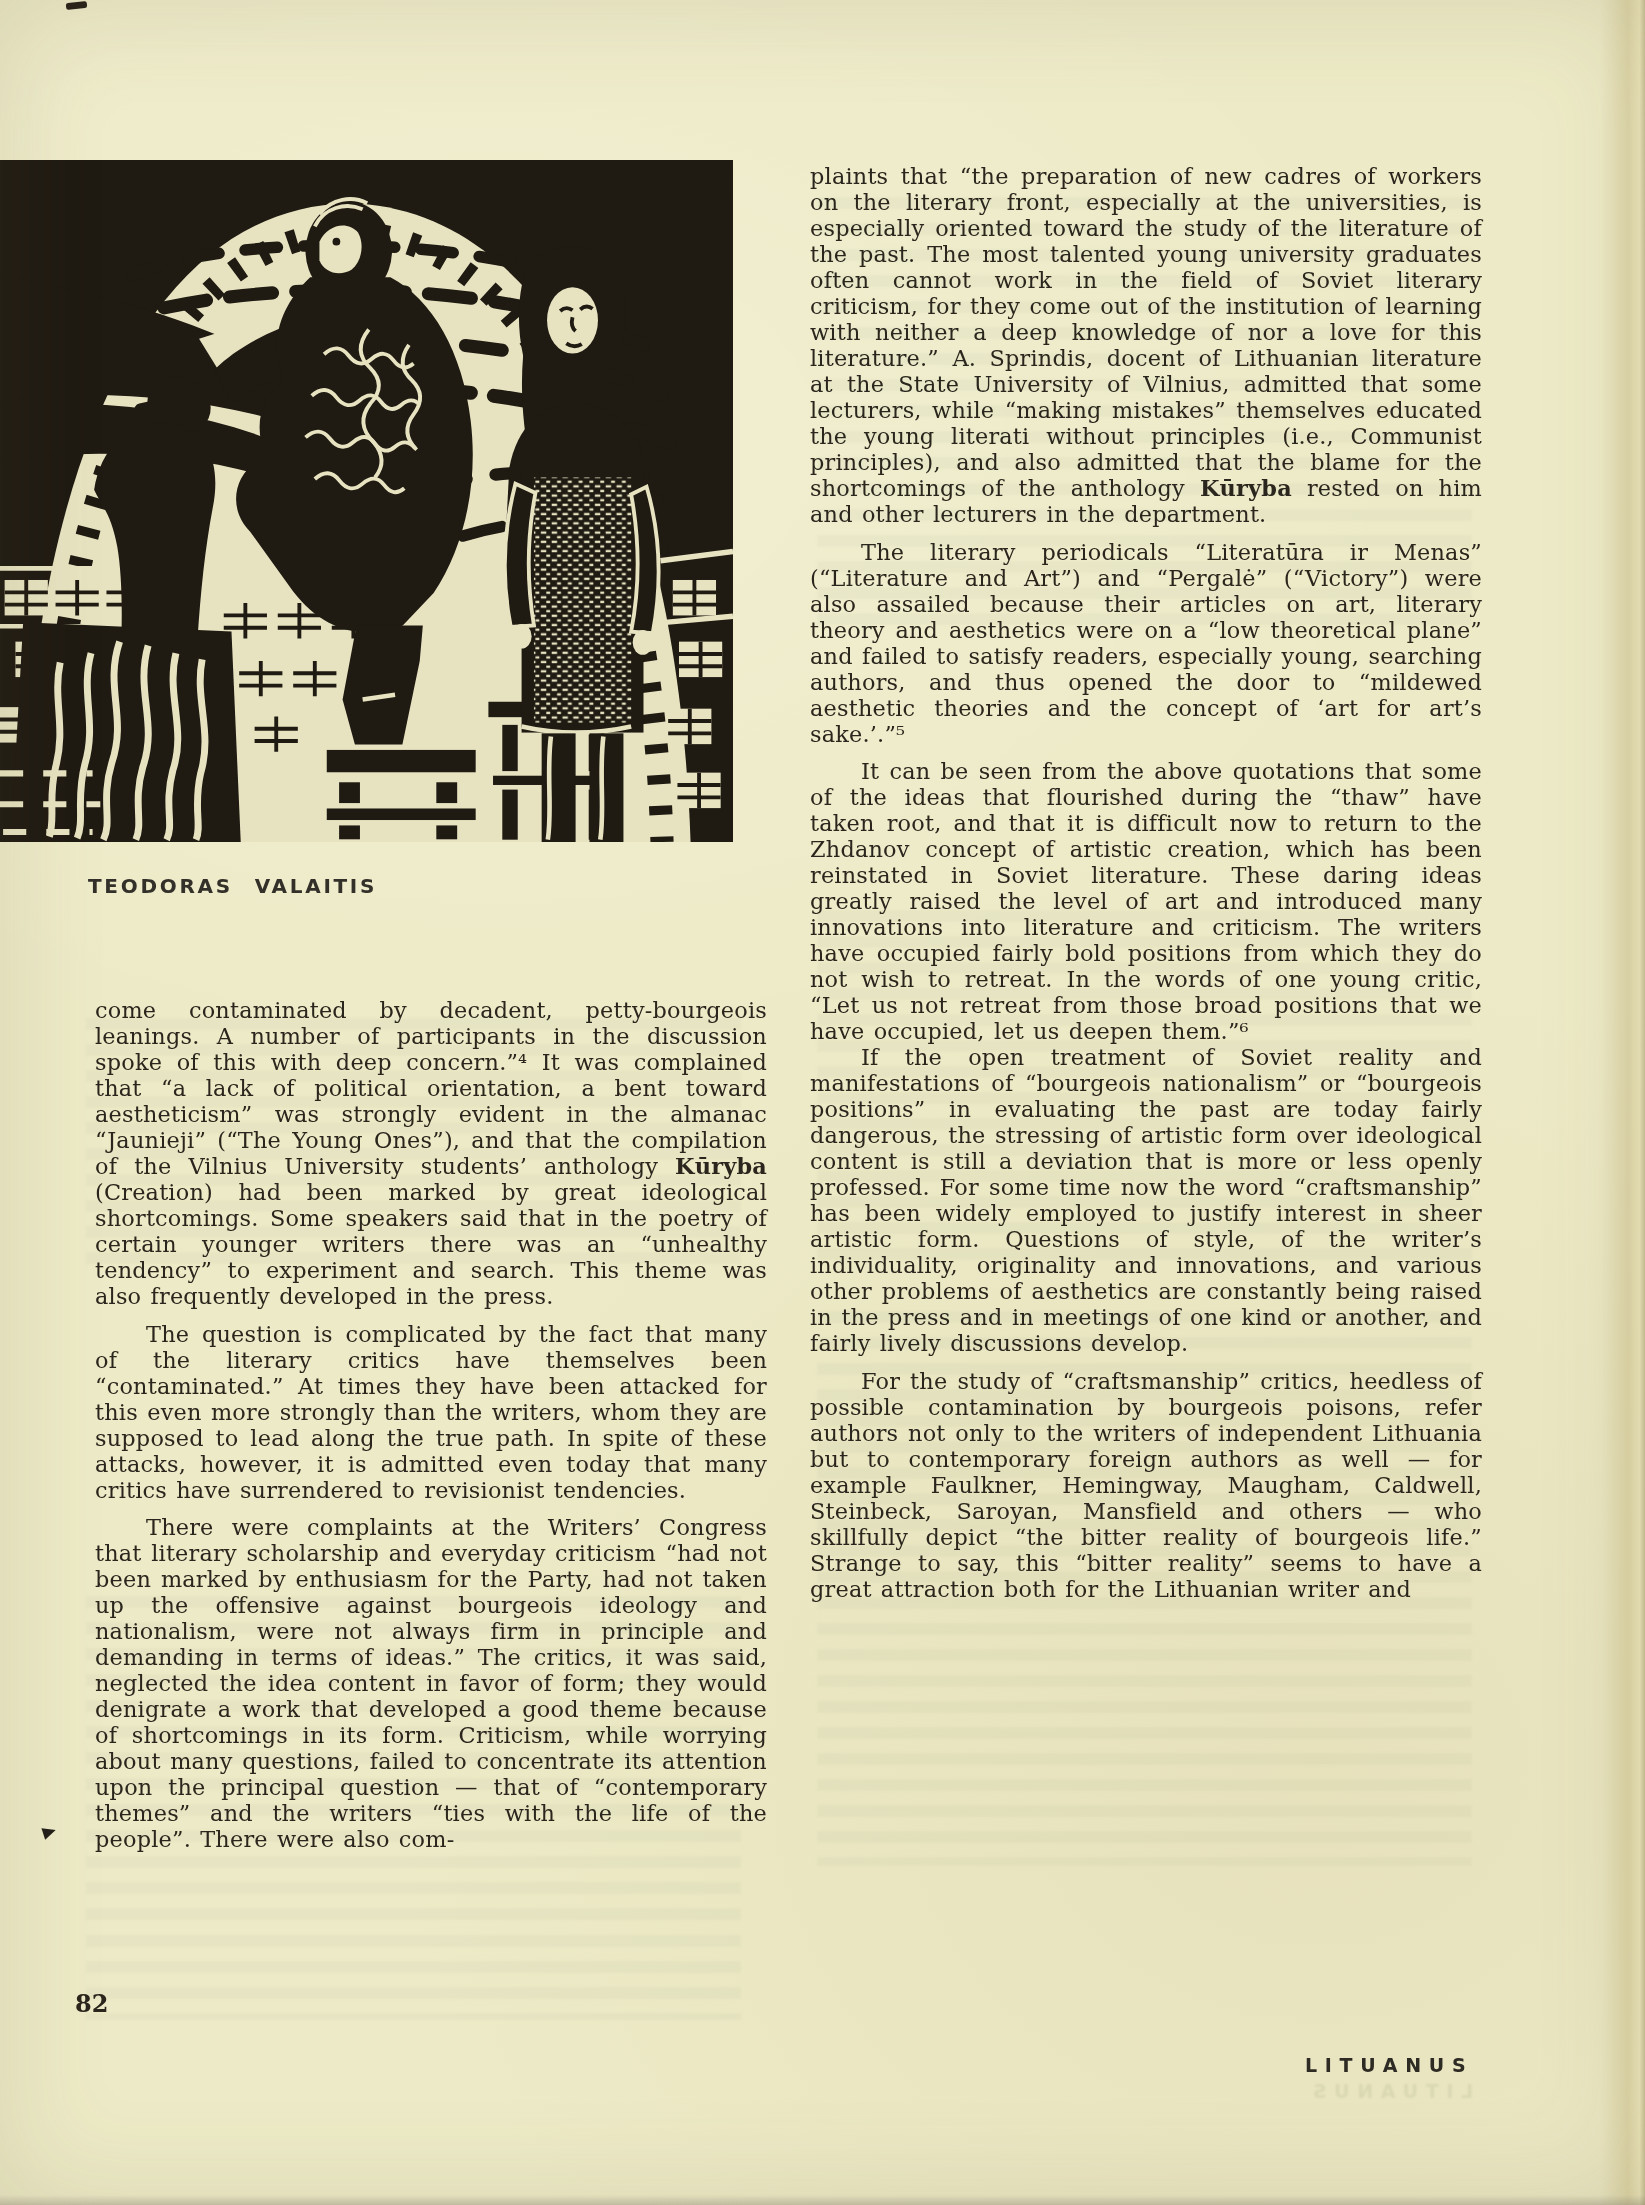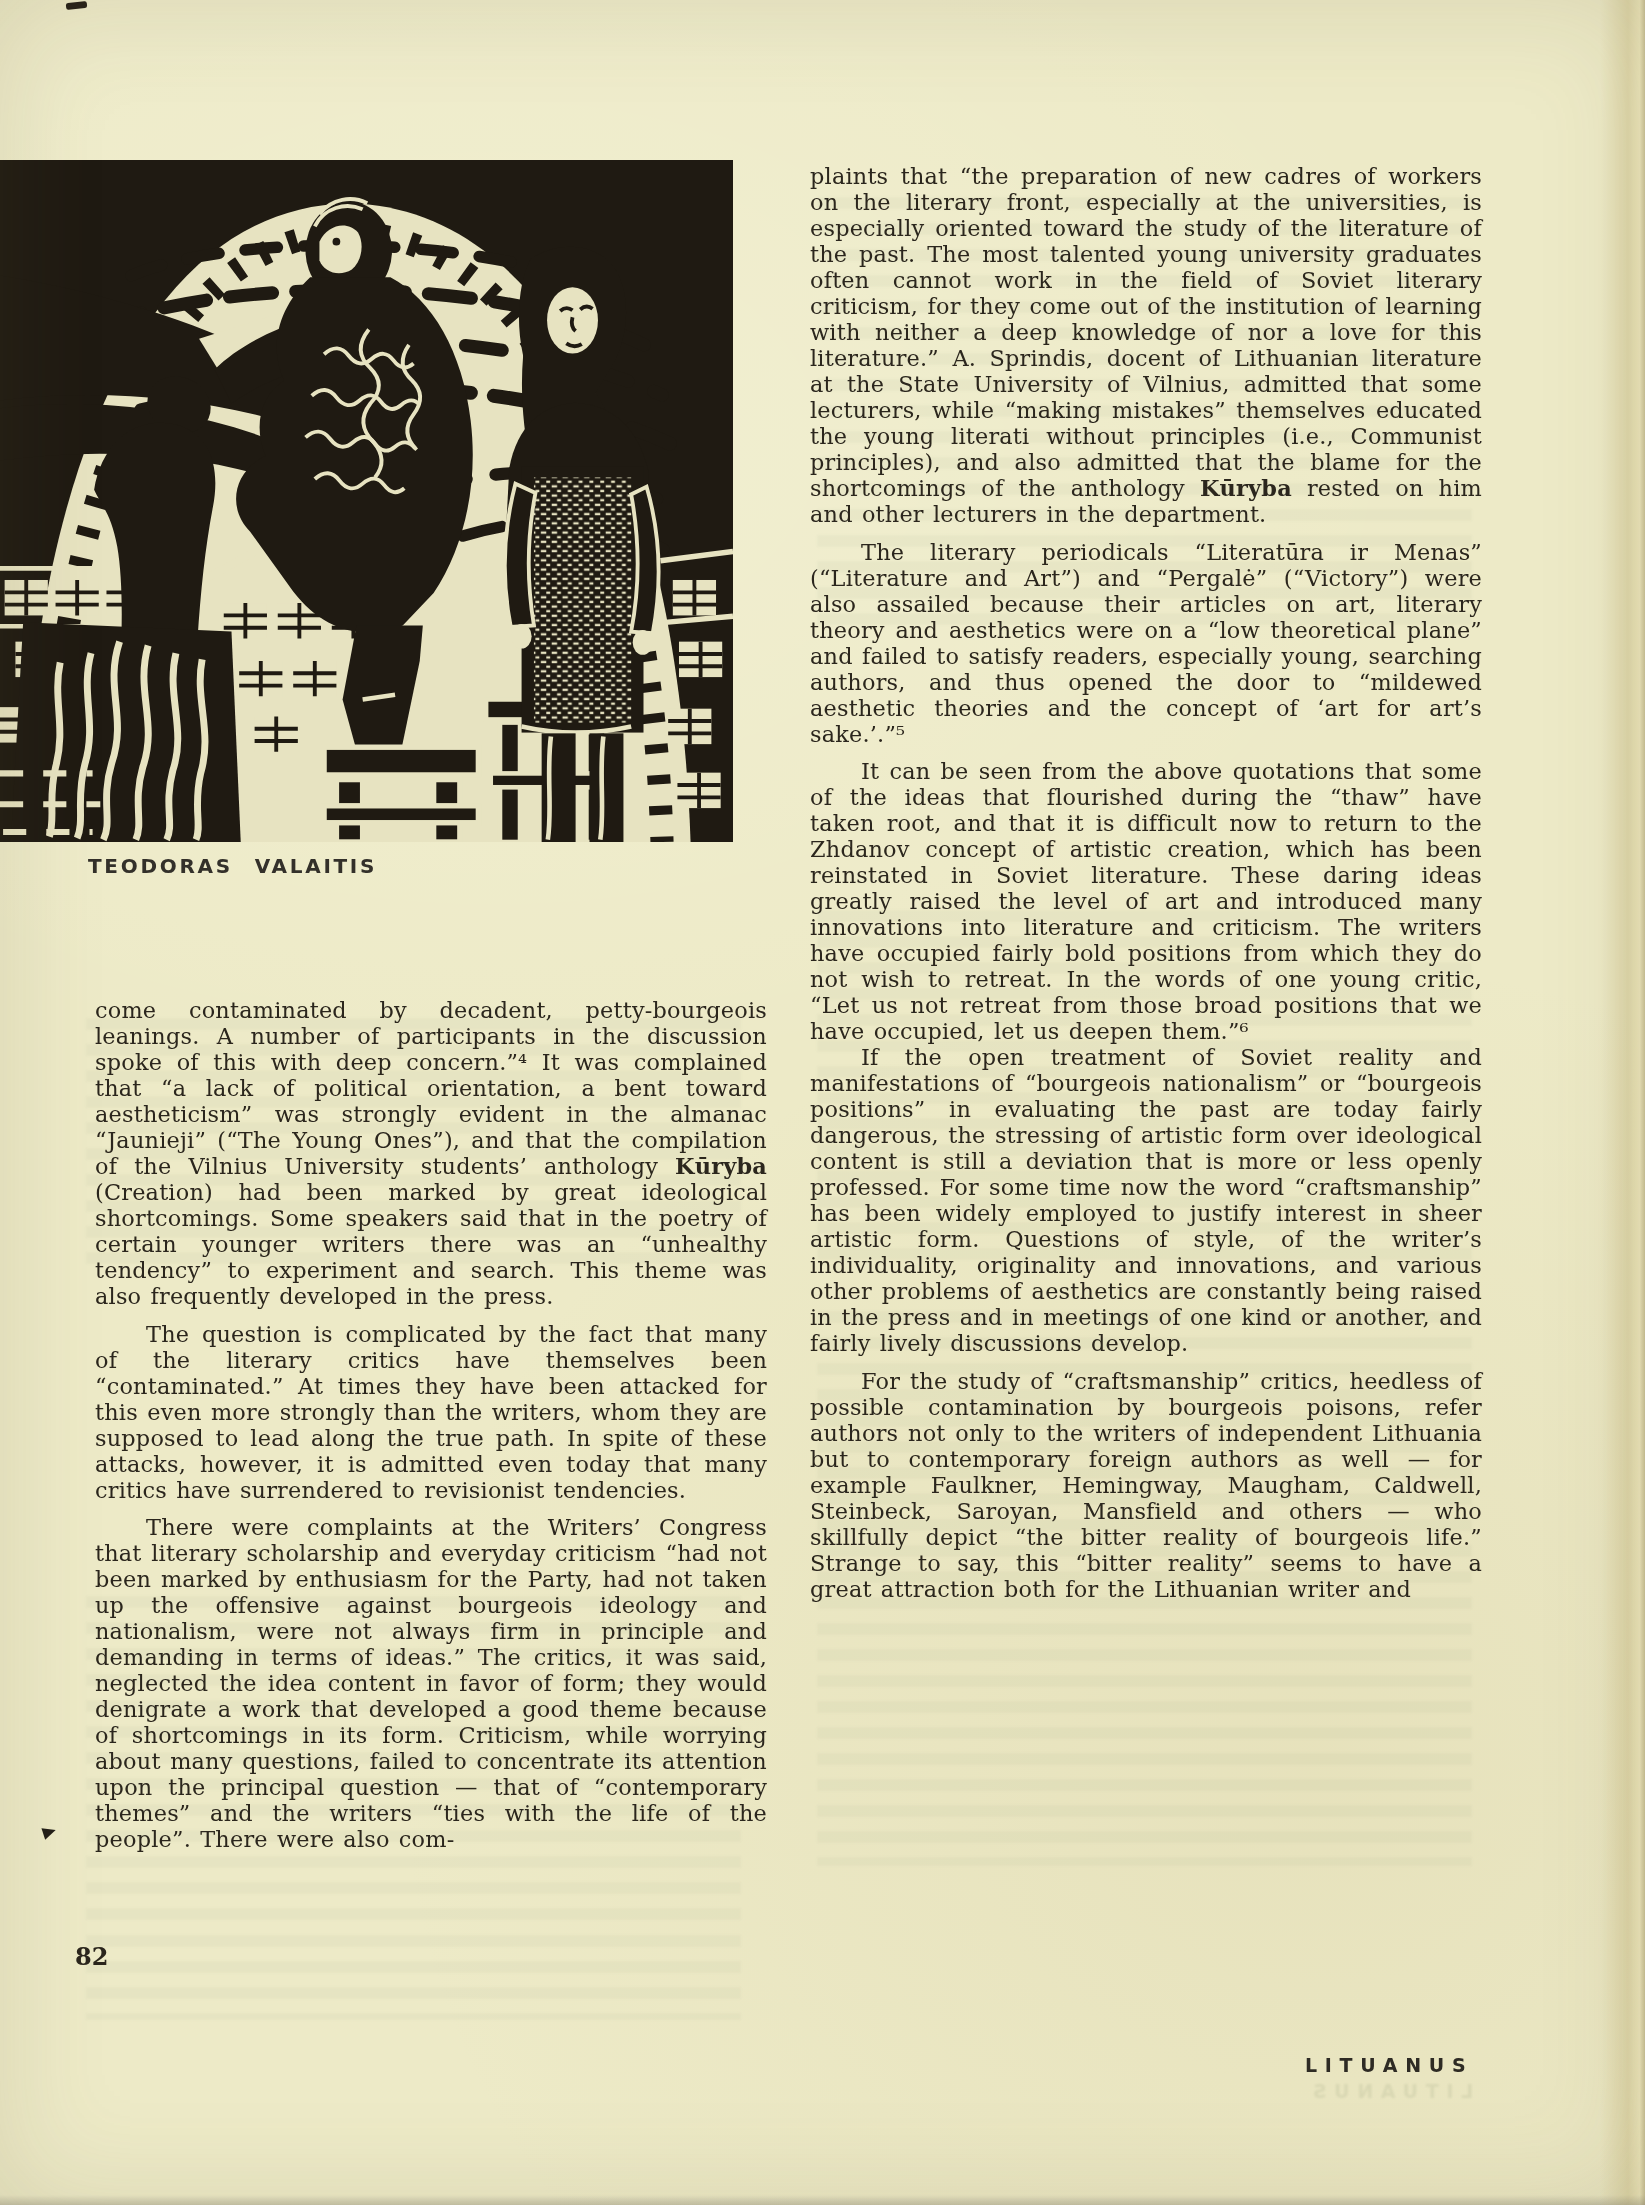--- a/index.html
+++ b/index.html
@@ -10,36 +10,36 @@
       radial-gradient(ellipse 1234px 1080px at 80% 80%, rgba(190,175,120,.14), rgba(0,0,0,0) 75%),
       #edeac7;
     font-family:"DejaVu Serif","Liberation Serif",serif;
     color:#2b261d;
   }
   .page::after{content:"";position:absolute;inset:0;pointer-events:none;
     box-shadow:inset 0 0 108px rgba(105,95,55,.16);z-index:4;}
   .illustration{position:absolute;left:0;top:160px;width:733px;height:682px;z-index:2;}
   .illustration svg{display:block;width:100%;height:100%;}
   .caption{
-    position:absolute;left:88px;top:854px;z-index:2;
+    position:absolute;left:88px;top:874px;z-index:2;
     font-family:"DejaVu Sans","Liberation Sans",sans-serif;
     font-weight:bold;font-size:20px;letter-spacing:2.7px;word-spacing:12.3px;color:#33302a;
   }
   .col{
     position:absolute;width:672px;z-index:2;
     font-size:22.4px;line-height:26px;text-align:justify;word-spacing:1.9px;letter-spacing:0.2px;
   }
   .col-left{left:95px;top:997px;}
   .col-right{left:810px;top:163px;}
   .col p{margin:0 0 11.6px 0;}
   .col p.indent{text-indent:51px;}
   .col p:last-child{margin-bottom:0;}
   .b{font-weight:bold;}
   .heading{font-size:22.4px;font-weight:bold;margin:20px 0 23px 0;letter-spacing:0.2px;}
-  .page-number{position:absolute;left:75px;top:1942px;font-size:24px;font-weight:bold;z-index:2;}
+  .page-number{position:absolute;left:75px;top:1989px;font-size:24px;font-weight:bold;z-index:2;}
   .journal{
     position:absolute;left:1305px;top:2054px;z-index:2;
     font-family:"DejaVu Sans","Liberation Sans",sans-serif;
     font-weight:bold;font-size:19px;letter-spacing:7.7px;color:#2e2b24;text-align:center;
   }
   .journal-ghost{
     top:2080px;color:#87926f;opacity:.16;filter:blur(0.9px);
     transform:scaleX(-1);z-index:1;
   }
   .bleed{

